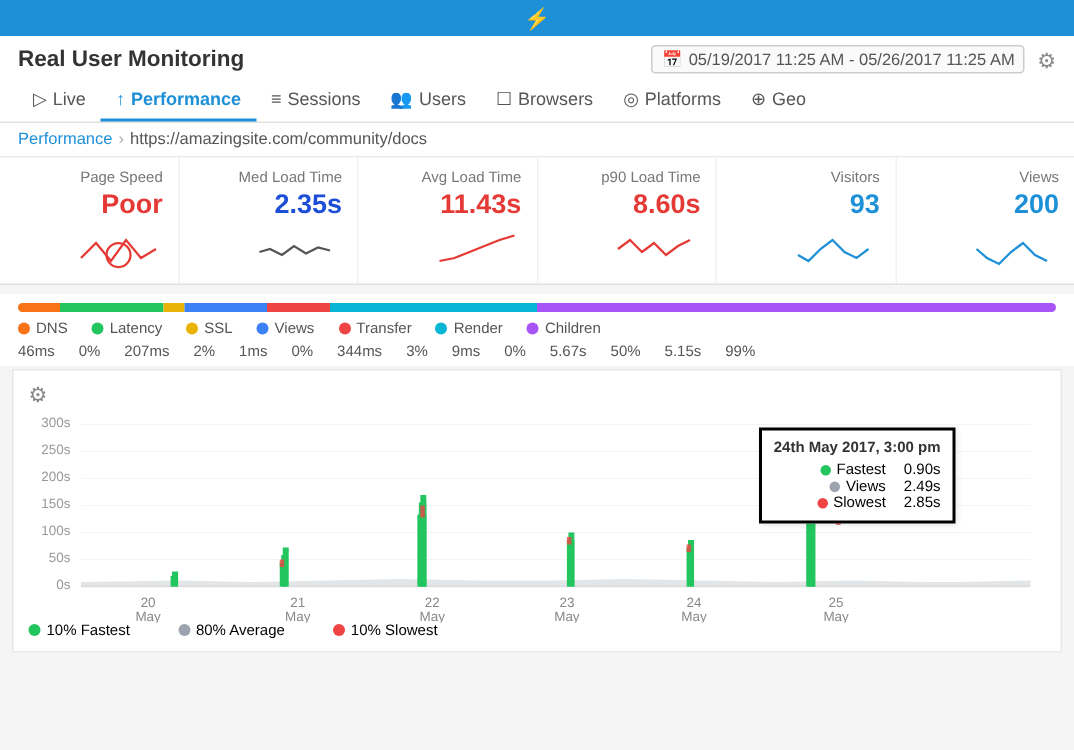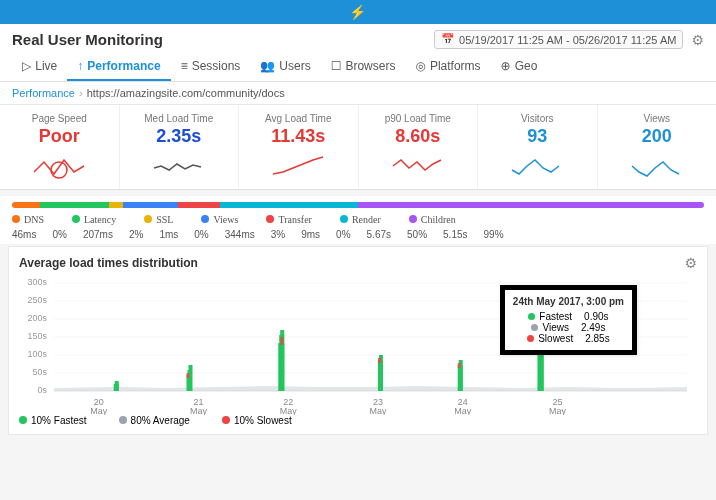--- a/index.html
+++ b/index.html
@@ -75,21 +75,21 @@
       display: flex;
       border-bottom: 1px solid #e0e0e0;
       margin-bottom: 6px;
     }
     .metric-card {
       flex: 1;
       padding: 8px 10px 6px 10px;
       border-right: 1px solid #f0f0f0;
       display: flex;
       flex-direction: column;
-      align-items: center;
+      align-items: flex-end;
     }
     .metric-card:last-child { border-right: none; }
     .metric-label { font-size: 10px; color: #777; margin-bottom: 2px; white-space: nowrap; }
     .metric-value { font-size: 18px; font-weight: bold; line-height: 1.2; }
     .metric-value.red { color: #e53935; }
     .metric-value.dark { color: #1d4ed8; }
     .metric-value.blue { color: #1e90d8; }
     .metric-sparkline { margin-top: 4px; }
 
     
@@ -100,25 +100,24 @@
     }
     .progress-bar-container {
       height: 6px;
       display: flex;
       border-radius: 3px;
       overflow: hidden;
       margin-bottom: 6px;
     }
     .legend-row {
       display: flex;
-      gap: 28px;
+      gap: 16px;
       flex-wrap: wrap;
       font-size: 10px;
       color: #555;
-      font-family: Liberation Serif, serif;
     }
     .legend-item {
       display: flex;
       align-items: center;
       gap: 4px;
     }
     .legend-dot {
       width: 8px;
       height: 8px;
       border-radius: 50%;
@@ -163,29 +162,29 @@
       align-items: center;
       gap: 4px;
     }
 
     
     .chart-tooltip {
       position: absolute;
       right: 60px;
       top: 10px;
       background: white;
-      border: 5px solid #000000;
+      border: 2px solid #000000;
       padding: 6px 8px;
       font-size: 10px;
       z-index: 10;
       box-shadow: 1px 1px 4px rgba(0,0,0,0.1);
       min-width: 130px;
     }
     .tooltip-date { font-weight: bold; color: #333; margin-bottom: 4px; }
-    .tooltip-row { display: flex; justify-content: center; gap: 12px; align-items: center; }
+    .tooltip-row { display: flex; justify-content: flex-end; gap: 12px; align-items: center; }
     .tooltip-label { display: flex; align-items: center; gap: 4px; }
 
     svg text { font-family: Arial, sans-serif; }
   </style>
 </head>
 <body>
 
 <div class="top-bar">
   <span class="top-bar-icon">⚡</span>
 </div>
@@ -358,21 +357,20 @@
     <span>0%</span>
     <span>5.67s</span>
     <span>50%</span>
     <span>5.15s</span>
     <span>99%</span>
   </div>
 </div>
 
 <div class="chart-section">
   <div class="chart-header">
-    <span class="chart-title">Average load times distribution</span>
     <span class="gear-icon">⚙</span>
   </div>
   <div class="chart-area">
     <svg width="100%" height="140" viewBox="0 0 680 140" preserveAspectRatio="none">
 
       <text x="28" y="10" font-size="9" fill="#999" text-anchor="end">300s</text>
       <text x="28" y="28" font-size="9" fill="#999" text-anchor="end">250s</text>
       <text x="28" y="46" font-size="9" fill="#999" text-anchor="end">200s</text>
       <text x="28" y="64" font-size="9" fill="#999" text-anchor="end">150s</text>
       <text x="28" y="82" font-size="9" fill="#999" text-anchor="end">100s</text>

